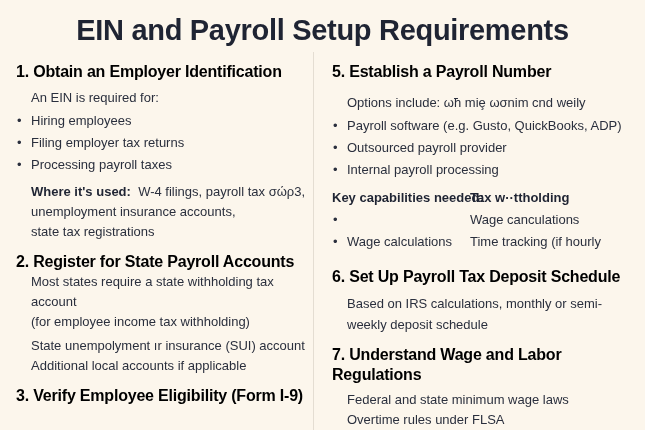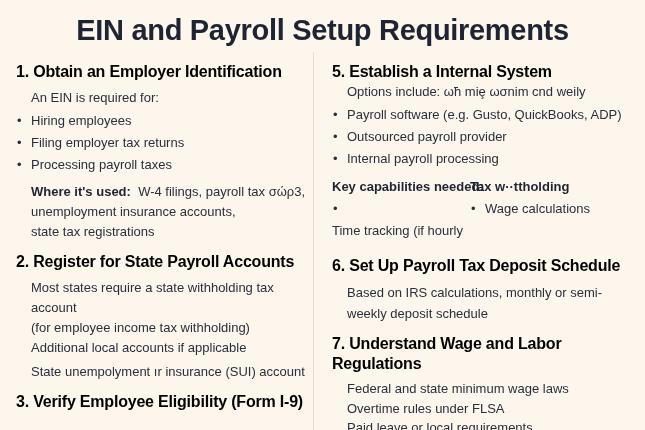--- a/index.html
+++ b/index.html
@@ -63,52 +63,53 @@
         <span>unemployment insurance accounts,</span><br>
         <span>state tax registrations</span>
       </div>
     </section>
 
     <section style="margin-top:10px;">
       <h2>
         <span>2.</span>
         <span>Register for State Payroll Accounts</span>
       </h2>
-      <div class="p indent" style="margin-top:6px;">Most states require a state withholding tax account</div>
+      <div class="p indent" style="">Most states require a state withholding tax account</div>
       <div class="p indent">(for employee income tax withholding)</div>
+      <div class="p indent" style="margin-top:4px;">State unempolyment ır insurance (SUI) account</div>
       <div class="p indent">Additional local accounts if applicable</div>
-      <div class="p indent" style="margin-top:4px;">State unempolyment ır insurance (SUI) account</div>
     </section>
 
     <section style="margin-top:10px;">
       <h2>
         <span>3.</span>
         <span>Verify Employee Eligibility (Form I-9)</span>
       </h2>
 
     </section>
   </div>
 
   <div class="col col-right">
 
     <section>
       <h2>
         <span>5.</span>
-        <span>Establish a Internal System</span>
+        <span>Establish a Payroll Number</span>
       </h2>
-      <div class="p indent" style="margin-top:0;">Options include: ωħ miȩ ωσnim cnd weily</div>
+      <div class="p indent" style="margin-top:11px;">Options include: ωħ miȩ ωσnim cnd weily</div>
       <ul style="margin-top:2px;">
         <li><span class="bullet">•</span><span>Payroll software (e.g. Gusto, QuickBooks, ADP)</span></li>
         <li><span class="bullet">•</span><span>Outsourced payroll provider</span></li>
         <li><span class="bullet">•</span><span>Internal payroll processing</span></li>
       </ul>
       <div class="cap-grid" style="margin-top:6px;">
         <div class="cell strong">Key capabilities needed:</div>
         <div class="cell"><span class="strong">Tax w··ttholding</span></div>
         <div class="cell" style="position:relative; padding-left:15px;"><span style="position:absolute;left:1px;">•</span></div>
+        <div class="cell">Wage canculations</div>
         <div class="cell" style="position:relative; padding-left:15px;"><span style="position:absolute;left:1px;">•</span><span>Wage calculations</span></div>
         <div class="cell">Time tracking (if hourly</div>
       </div>
     </section>
 
     <section style="margin-top:14px;">
       <h2>
         <span>6.</span>
         <span>Set Up Payroll Tax Deposit Schedule</span>
       </h2>

